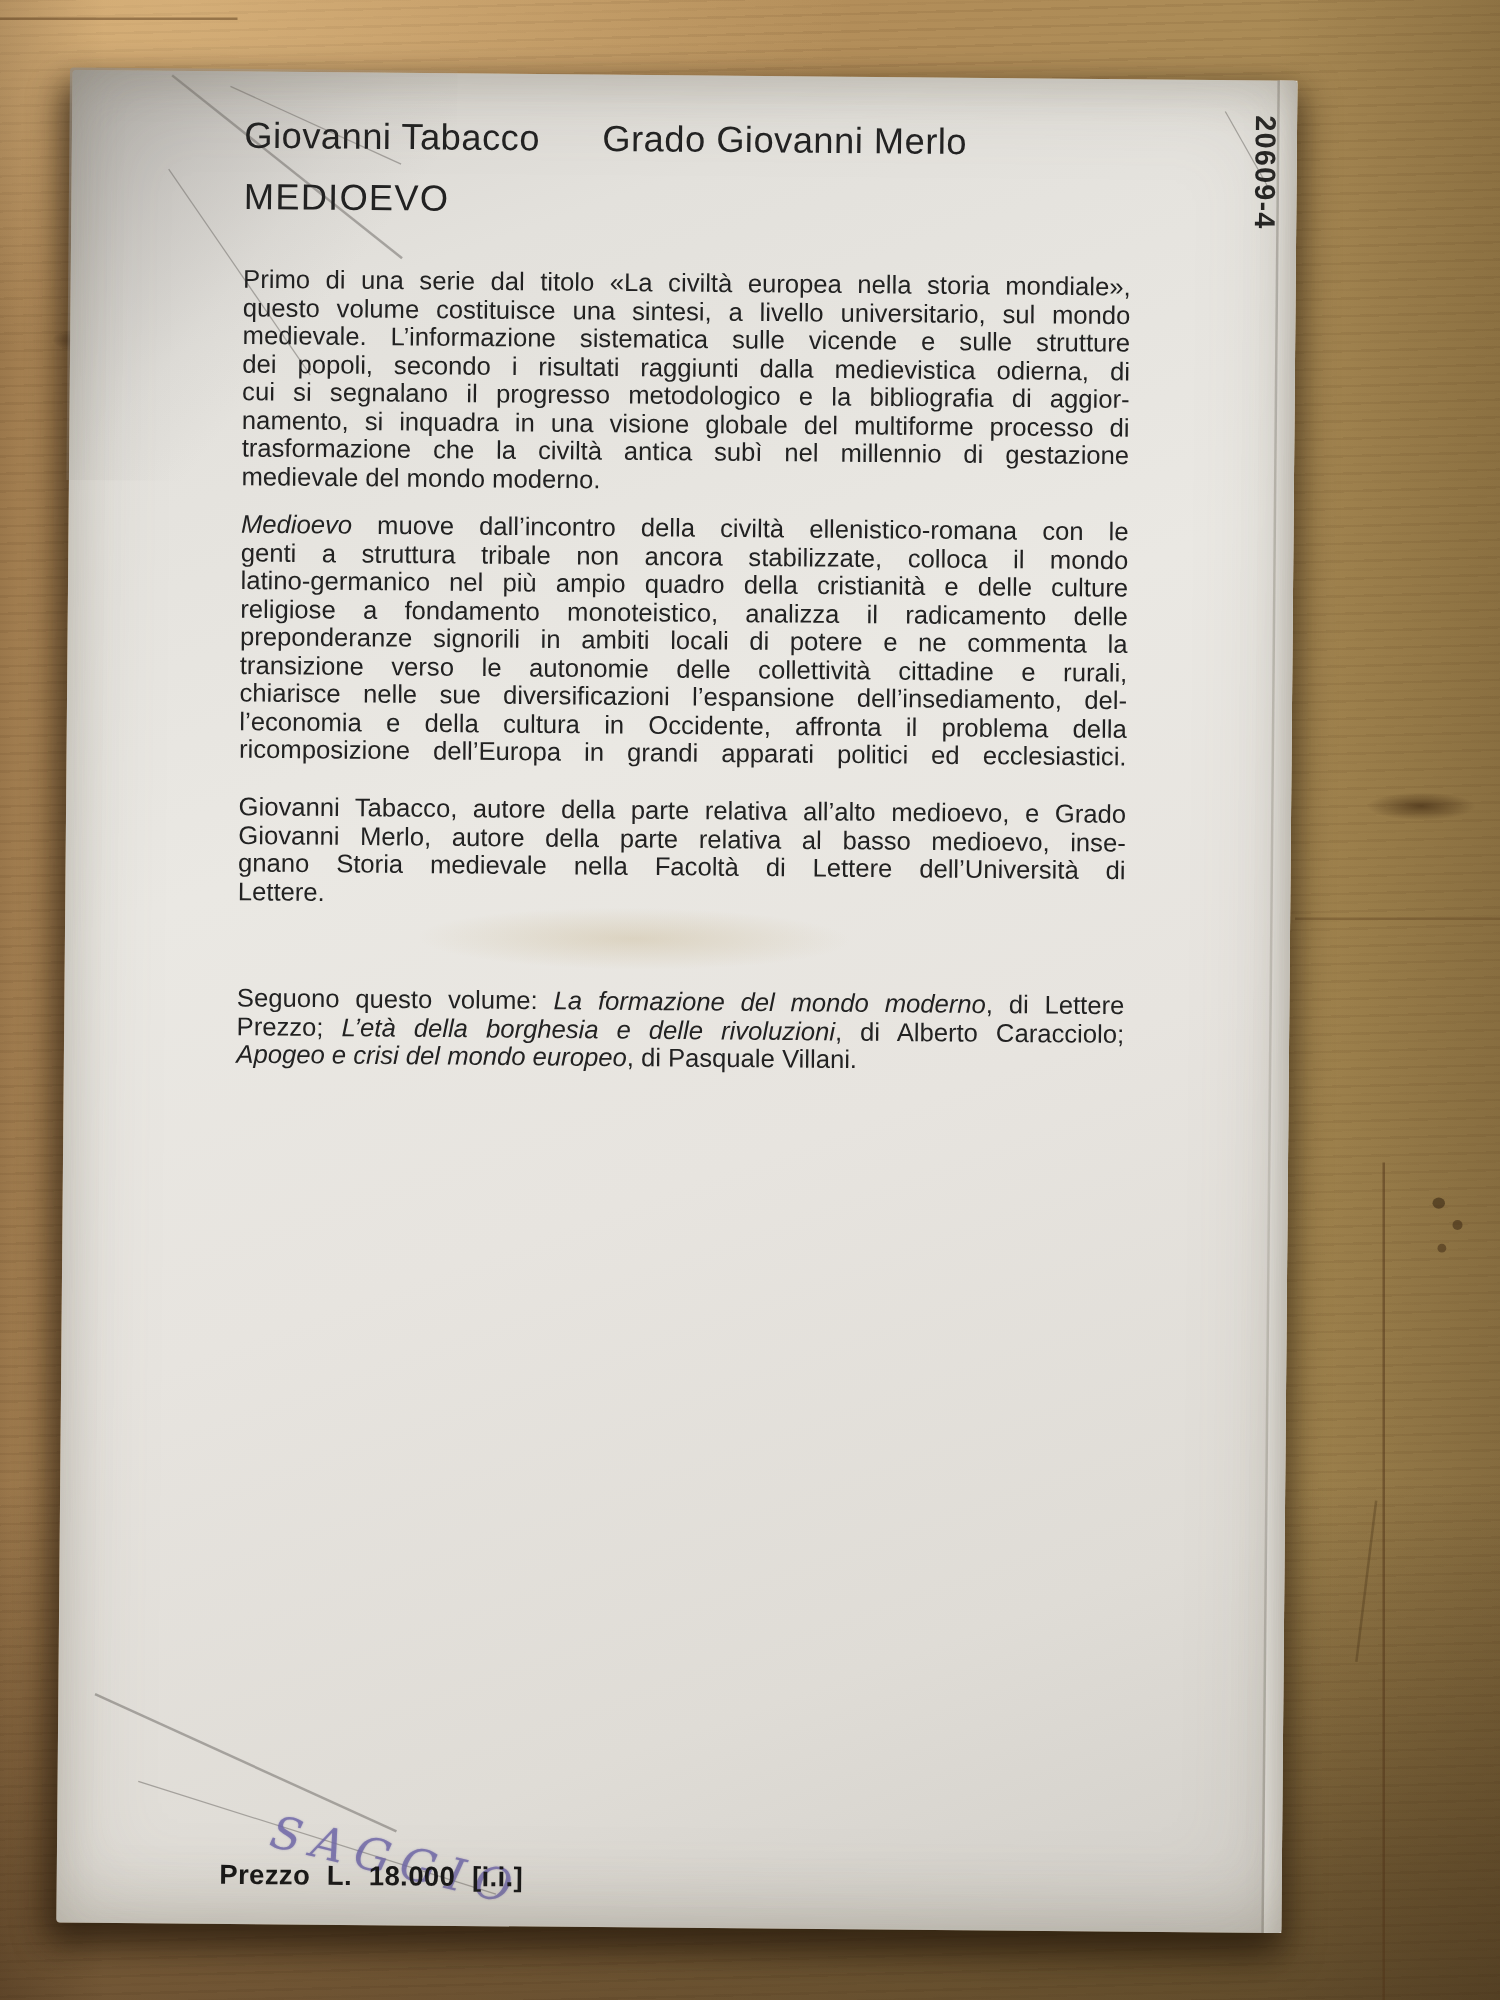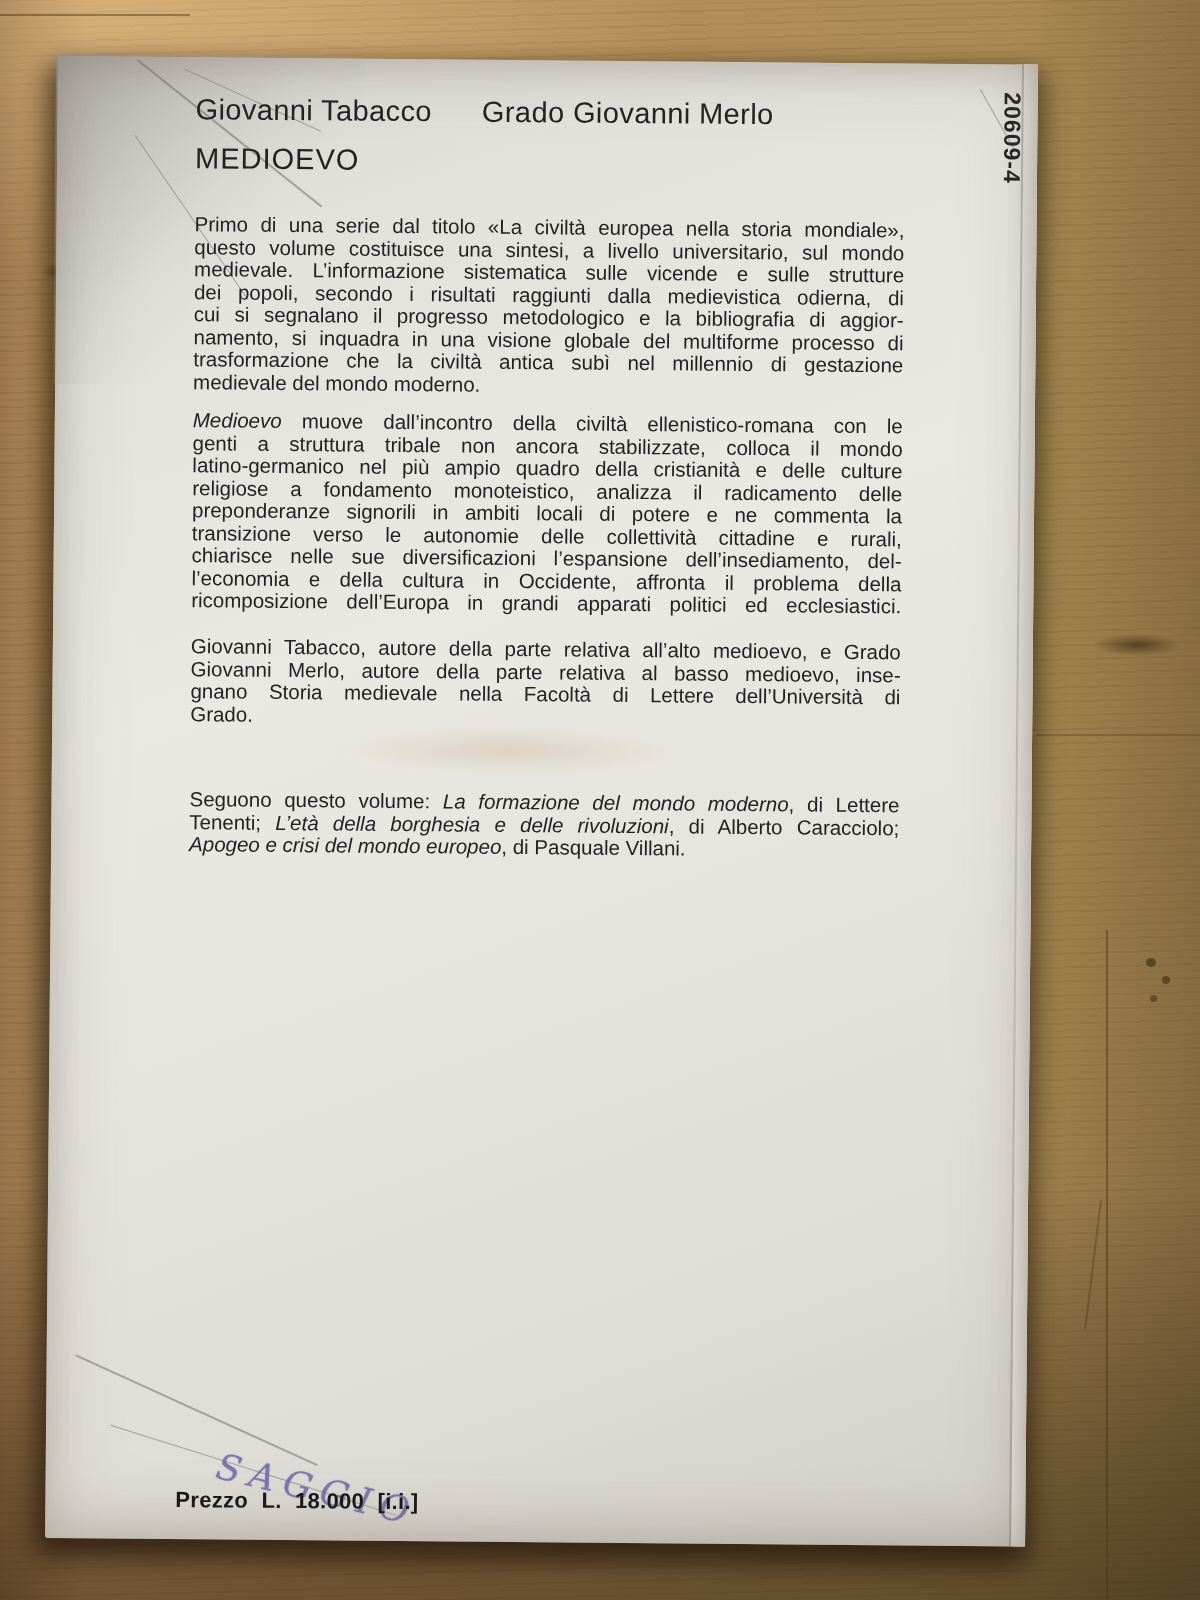--- a/index.html
+++ b/index.html
@@ -110,23 +110,23 @@
       <div class="tline"><span>preponderanze signorili in ambiti locali di potere e ne commenta la</span></div>
       <div class="tline"><span>transizione verso le autonomie delle collettività cittadine e rurali,</span></div>
       <div class="tline"><span>chiarisce nelle sue diversificazioni l’espansione dell’insediamento, del-</span></div>
       <div class="tline"><span>l’economia e della cultura in Occidente, affronta il problema della</span></div>
       <div class="tline"><span>ricomposizione dell’Europa in grandi apparati politici ed ecclesiastici.</span></div>
     </div>
   <div class="para" style="top:578px;">
       <div class="tline"><span>Giovanni Tabacco, autore della parte relativa all’alto medioevo, e Grado</span></div>
       <div class="tline"><span>Giovanni Merlo, autore della parte relativa al basso medioevo, inse-</span></div>
       <div class="tline"><span>gnano Storia medievale nella Facoltà di Lettere dell’Università di</span></div>
-      <div class="tline last"><span>Grado.</span></div>
+      <div class="tline last"><span>Lettere.</span></div>
     </div>
   <div class="para" style="top:731px;">
       <div class="tline"><span>Seguono questo volume: </span><span class="it">La formazione del mondo moderno</span><span>, di Lettere</span></div>
-      <div class="tline"><span>Tenenti; </span><span class="it">L’età della borghesia e delle rivoluzioni</span><span>, di Alberto Caracciolo;</span></div>
+      <div class="tline"><span>Prezzo; </span><span class="it">L’età della borghesia e delle rivoluzioni</span><span>, di Alberto Caracciolo;</span></div>
       <div class="tline last"><span class="it">Apogeo e crisi del mondo europeo</span><span>, di Pasquale Villani.</span></div>
     </div>
 
   <div class="stamp">SAGGIO</div>
   <div class="price">Prezzo L. 18.000 [i.i.]</div>
 </div>
 
 </body></html>

